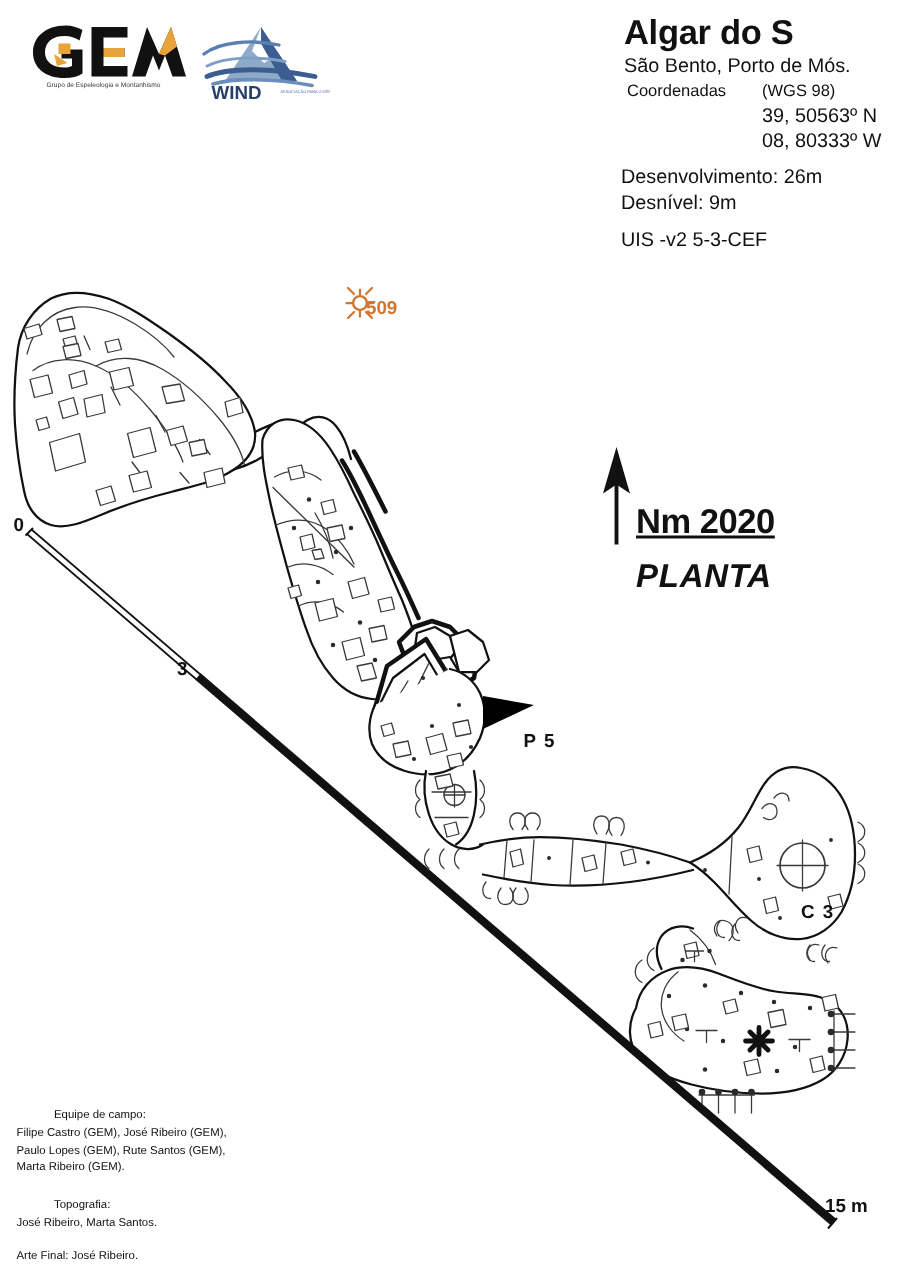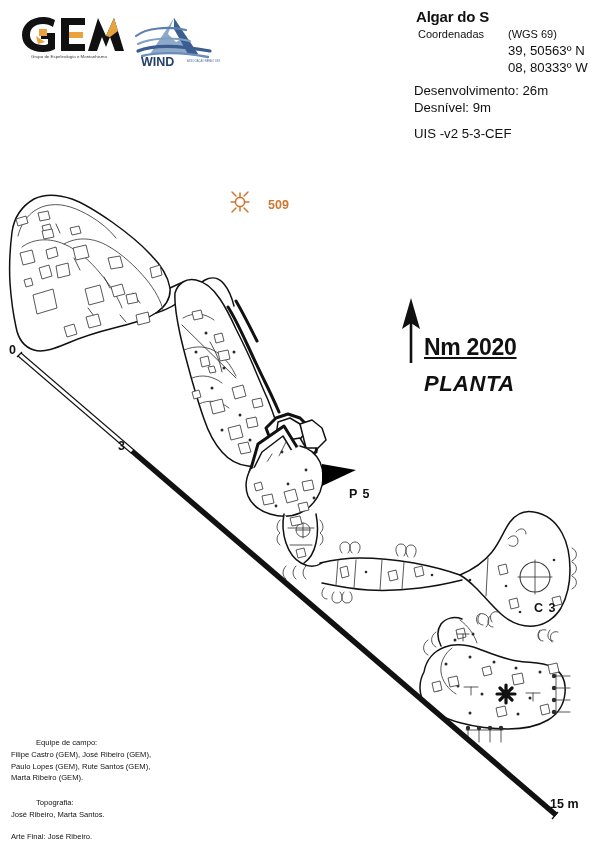--- a/index.html
+++ b/index.html
@@ -8,40 +8,40 @@
     font-family:"Liberation Sans",sans-serif;color:#111;
   }
   .page{position:absolute;inset:0;background:#fff;}
 
   
   #gem-logo{position:absolute;left:14px;top:11px;width:112px;height:48px;}
   #wind-logo{position:absolute;left:128px;top:12px;width:92px;height:56px;}
 
   
   #title-block{position:absolute;left:392px;top:8px;width:204px;}
-  #cave-title{font-size:15px;font-weight:bold;letter-spacing:-0.2px;
+  #cave-title{font-size:23px;font-weight:bold;letter-spacing:-0.2px;
     margin:0 0 2px 24px;line-height:1.15;}
   #cave-locality{font-size:13.2px;margin:0 0 1px 24px;line-height:1.25;}
   .coord-row{display:flex;font-size:11px;line-height:1.3;margin-left:26px;}
   .coord-label{width:90px;}
   .coord-val{}
   .coord-indent{margin-left:116px;font-size:13.2px;line-height:1.3;}
   .meta-line{font-size:13.2px;line-height:1.32;margin-left:22px;}
   #uis-line{font-size:13.2px;margin-left:22px;margin-top:9px;}
 
   
   #map-canvas{position:absolute;left:0;top:0;width:600px;height:849px;}
   #nm-label{position:absolute;left:424px;top:334px;font-size:23px;font-weight:bold;
     letter-spacing:-0.3px;text-decoration:underline;}
   #planta-label{position:absolute;left:424px;top:371px;font-size:22px;
     font-style:italic;font-weight:bold;letter-spacing:0.5px;}
 
   
   #station-509-label{position:absolute;left:244px;top:198px;font-size:12.5px;
-    color:#d2762f;font-weight:600;padding-left:24px;}
+    color:#d2762f;font-weight:600;}
   #p5-label{position:absolute;left:349px;top:487px;font-size:12.5px;font-weight:600;
     letter-spacing:1px;text-align:center;}
   #c3-label{position:absolute;left:534px;top:601px;font-size:12.5px;font-weight:bold;
     letter-spacing:1px;}
   #scale-zero{position:absolute;left:9px;top:343px;font-size:12.5px;font-weight:bold;}
   #scale-three{position:absolute;left:118px;top:439px;font-size:12.5px;font-weight:bold;}
   #scale-fifteen{position:absolute;left:550px;top:797px;font-size:12.5px;font-weight:bold;}
 
   
   #credits{position:absolute;left:11px;top:737px;width:230px;}
@@ -84,23 +84,24 @@
       <path d="M10 39 C24 33 50 33 82 39" stroke="#3b5d8f" stroke-width="3.2" fill="none" stroke-linecap="round"></path>
       <path d="M14 44 C28 40 54 40 80 45" stroke="#6b8dbb" stroke-width="2.4" fill="none" stroke-linecap="round"></path>
 
       <text x="13" y="54" font-family="Liberation Sans, sans-serif" font-size="12.5" font-weight="bold" fill="#26406b">WIND</text>
       <text x="59" y="50" font-family="Liberation Sans, sans-serif" font-size="2.6" fill="#4b6da0">ASSOCIAÇÃO PARA O DESENVOLVIMENTO</text>
     </svg>
   </div>
 
   <div id="title-block">
     <div id="cave-title">Algar do S</div>
+    <div id="cave-locality">São Bento, Porto de Mós.</div>
     <div class="coord-row">
       <span class="coord-label">Coordenadas</span>
-      <span class="coord-val">(WGS 69)</span>
+      <span class="coord-val">(WGS 98)</span>
     </div>
     <div class="coord-indent">39, 50563º N</div>
     <div class="coord-indent">08, 80333º W</div>
     <div class="meta-line" style="margin-top:6px;">Desenvolvimento: 26m</div>
     <div class="meta-line">Desnível:  9m</div>
     <div id="uis-line">UIS -v2 5-3-CEF</div>
   </div>
 
   <svg id="map-canvas" viewBox="0 0 600 849" xmlns="http://www.w3.org/2000/svg">
 

